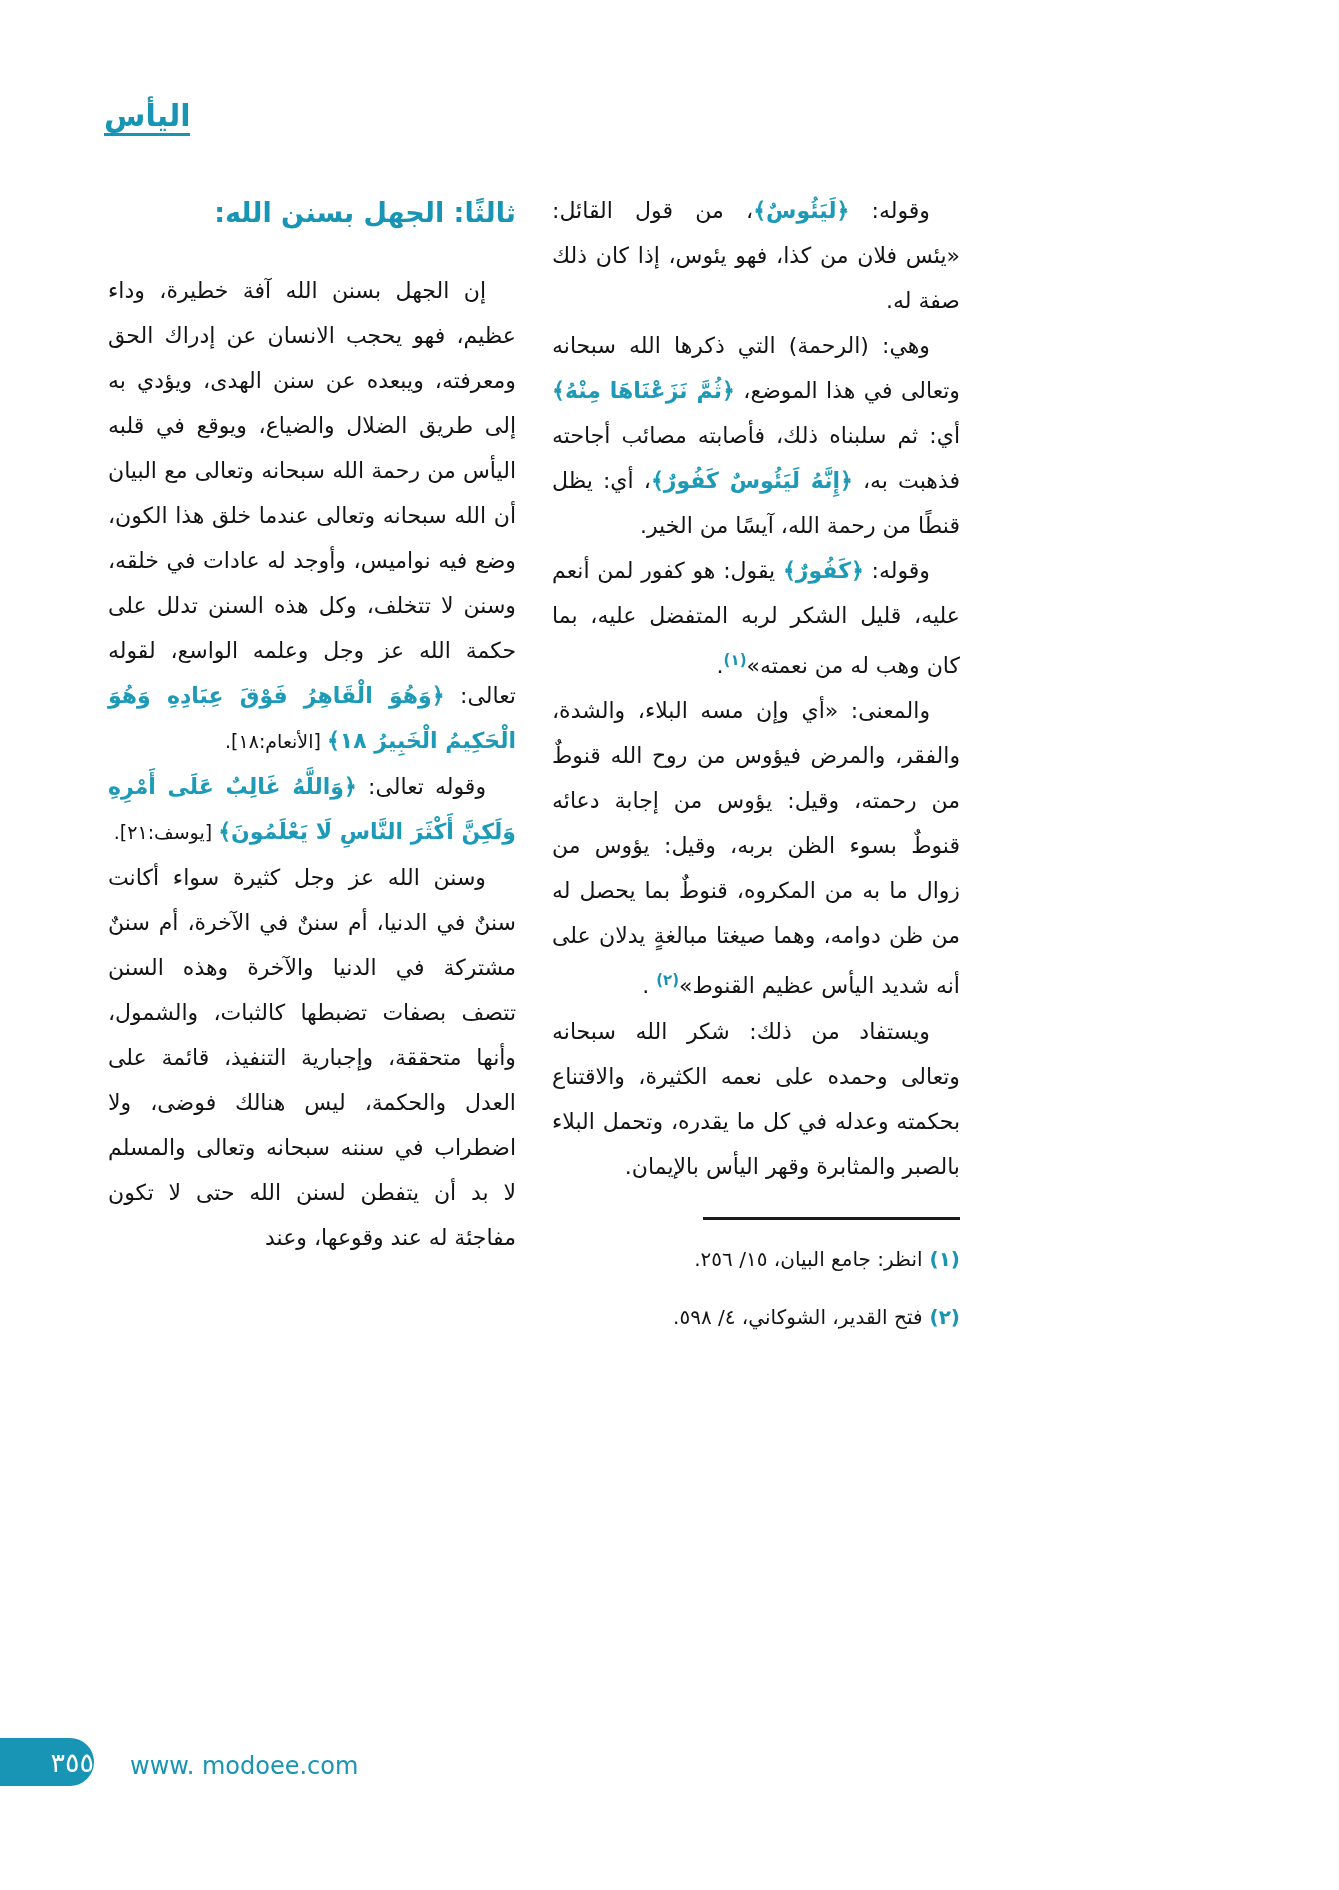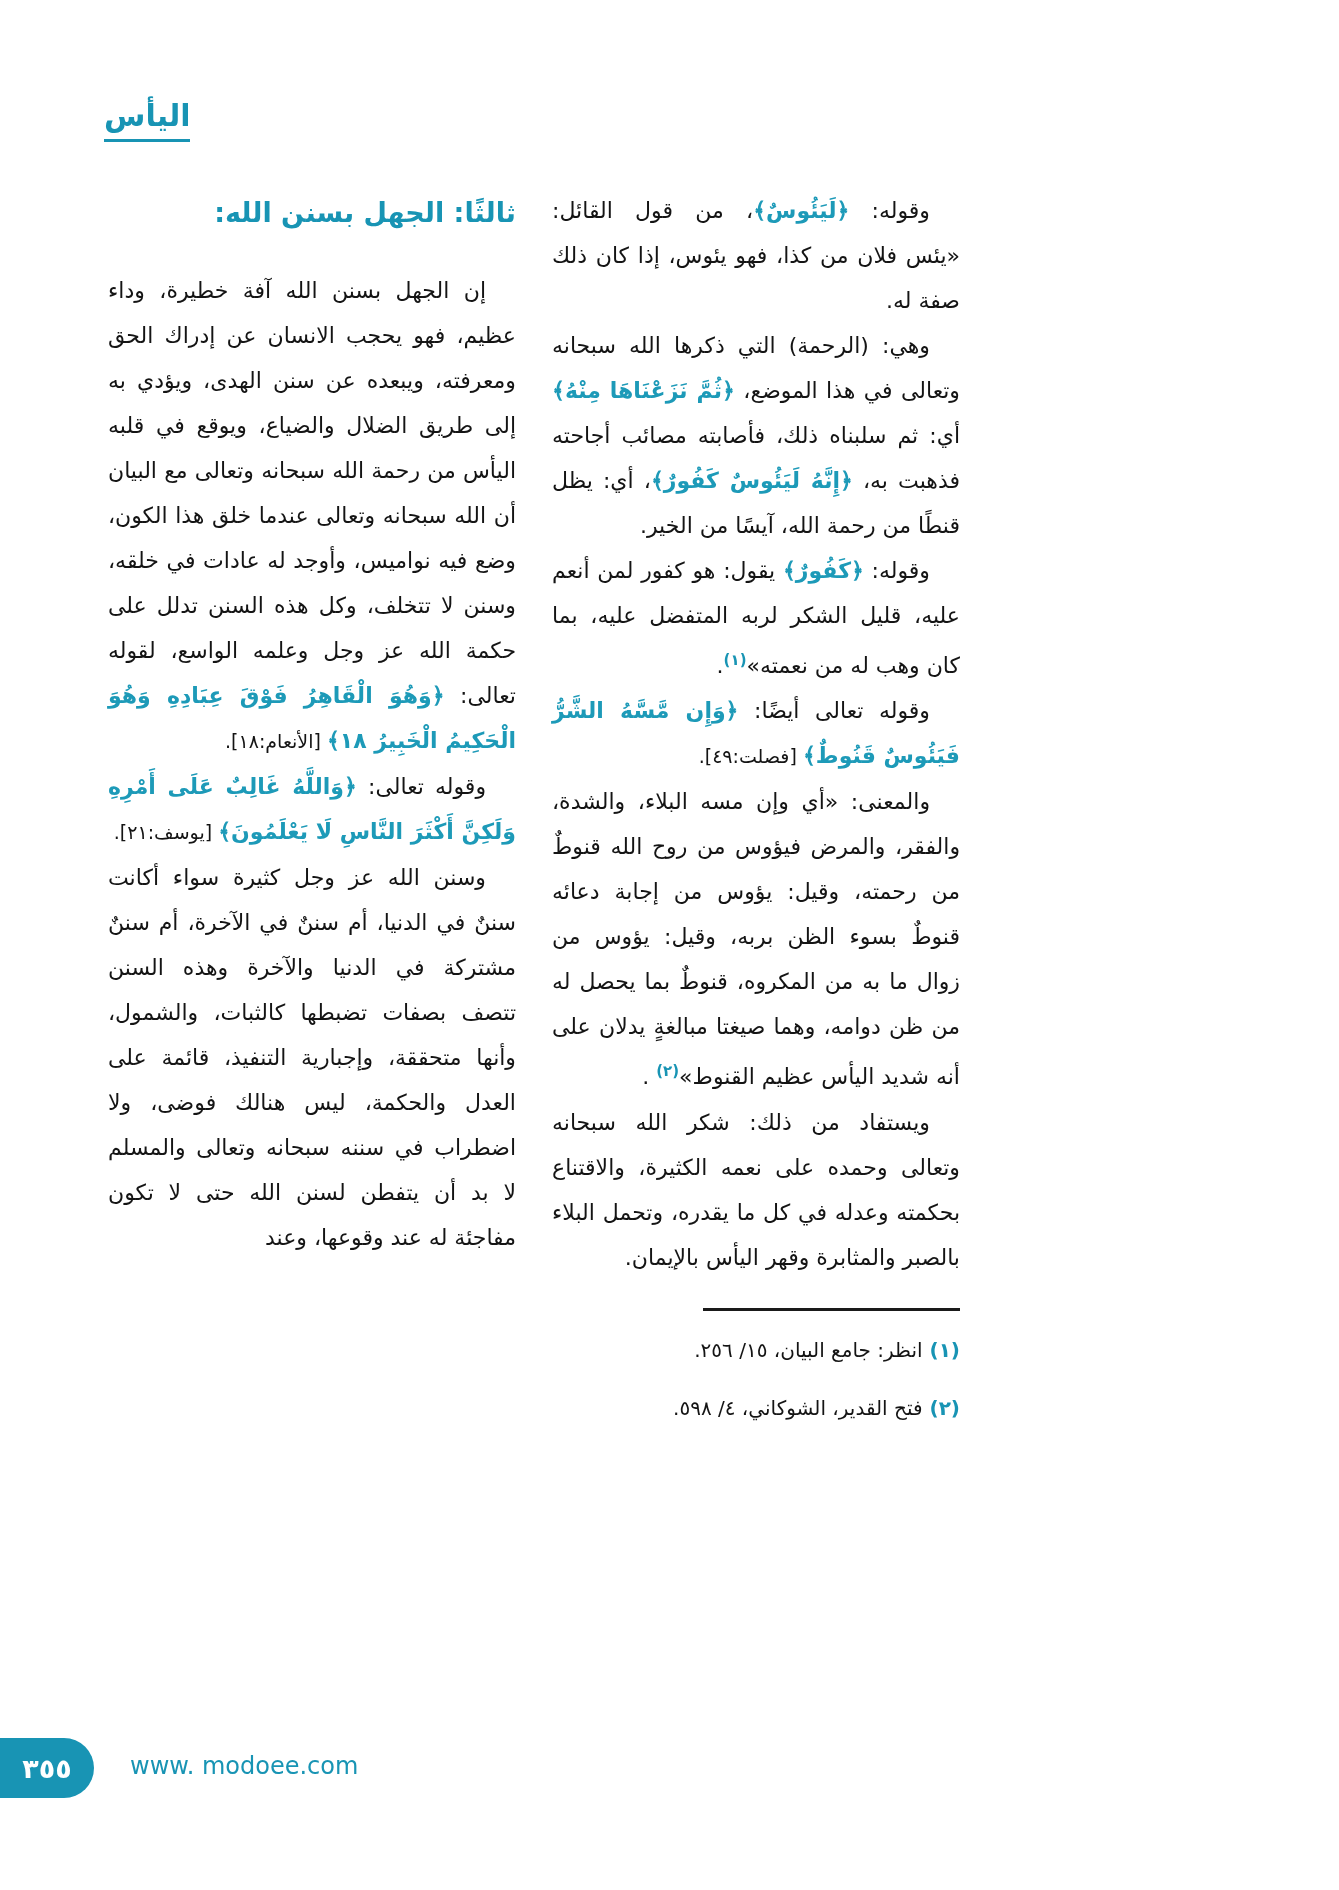--- a/index.html
+++ b/index.html
@@ -18,21 +18,20 @@
   }
   .page{position:absolute;inset:0;}
 
   
   .header-title{
     position:absolute;
     left:104px;top:98px;
     color:var(--accent);
     font-size:30px;
     font-weight:bold;
-    padding-bottom:6px;
     border-bottom:3px solid var(--accent);
     direction:rtl;
   }
 
   
   .content{
     position:absolute;
     top:188px;left:108px;
     width:852px;
     direction:rtl;
@@ -87,27 +86,27 @@
     text-indent:-46px;
     text-align:right;
     margin-top:20px;
   }
   .fn-num{color:var(--accent);font-weight:bold;}
 
   
   .page-number-badge{
     position:absolute;
     left:0;top:1738px;
-    width:94px;height:60px;
+    width:94px;height:48px;
     background:var(--accent);
     border-radius:0 31px 31px 0;
-    display:flex;align-items:center;justify-content:center;
+    display:flex;align-items:center;justify-content:flex-end;
     color:#ffffff;
     font-size:27px;
-    font-weight:bold;
+    font-weight:normal;
   }
   .website{
     position:absolute;
     left:130px;top:1752px;
     color:var(--accent);
     font-size:24px;
     font-weight:normal;
     direction:ltr;
   }
 </style>
@@ -118,21 +117,20 @@
 
   <div class="header-title">اليأس</div>
 
   <div class="content">
 
     <div class="column col-right">
       <div class="paras">
           <p class="para"><span class="seg-n">وقوله: </span><span class="seg-q">﴿لَيَئُوسٌ﴾</span><span class="seg-n">، من قول القائل: «يئس فلان من كذا، فهو يئوس، إذا كان ذلك صفة له.</span></p>
           <p class="para"><span class="seg-n">وهي: (الرحمة) التي ذكرها الله سبحانه وتعالى في هذا الموضع، </span><span class="seg-q">﴿ثُمَّ نَزَعْنَاهَا مِنْهُ﴾</span><span class="seg-n"> أي: ثم سلبناه ذلك، فأصابته مصائب أجاحته فذهبت به، </span><span class="seg-q">﴿إِنَّهُ لَيَئُوسٌ كَفُورٌ﴾</span><span class="seg-n">، أي: يظل قنطًا من رحمة الله، آيسًا من الخير.</span></p>
           <p class="para"><span class="seg-n">وقوله: </span><span class="seg-q">﴿كَفُورٌ﴾</span><span class="seg-n"> يقول: هو كفور لمن أنعم عليه، قليل الشكر لربه المتفضل عليه، بما كان وهب له من نعمته»</span><span class="seg-fn">(١)</span><span class="seg-n">.</span></p>
-          <p class="para"><span class="seg-n">وقوله تعالى أيضًا: </span><span class="seg-q">﴿وَإِن مَّسَّهُ الشَّرُّ فَيَئُوسٌ قَنُوطٌ﴾</span><span class="seg-r"> [فصلت:٤٩].</span></p>
           <p class="para"><span class="seg-n">والمعنى: «أي وإن مسه البلاء، والشدة، والفقر، والمرض فيؤوس من روح الله قنوطٌ من رحمته، وقيل: يؤوس من إجابة دعائه قنوطٌ بسوء الظن بربه، وقيل: يؤوس من زوال ما به من المكروه، قنوطٌ بما يحصل له من ظن دوامه، وهما صيغتا مبالغةٍ يدلان على أنه شديد اليأس عظيم القنوط»</span><span class="seg-fn">(٢)</span><span class="seg-n"> .</span></p>
           <p class="para"><span class="seg-n">ويستفاد من ذلك: شكر الله سبحانه وتعالى وحمده على نعمه الكثيرة، والاقتناع بحكمته وعدله في كل ما يقدره، وتحمل البلاء بالصبر والمثابرة وقهر اليأس بالإيمان.</span></p>
         </div>
       <div class="footnotes">
         <div class="fn-rule"></div>
         <div class="fn-list">
             <div class="footnote"><span class="fn-num">(١) </span><span class="fn-text">انظر: جامع البيان، ١٥/ ٢٥٦.</span></div>
             <div class="footnote"><span class="fn-num">(٢) </span><span class="fn-text">فتح القدير، الشوكاني، ٤/ ٥٩٨.</span></div>
           </div>
       </div>

